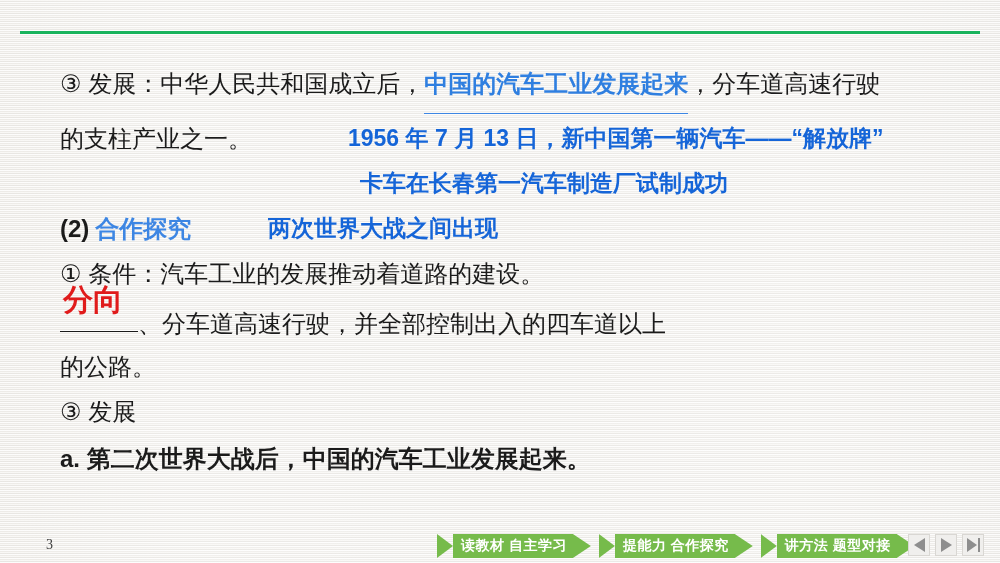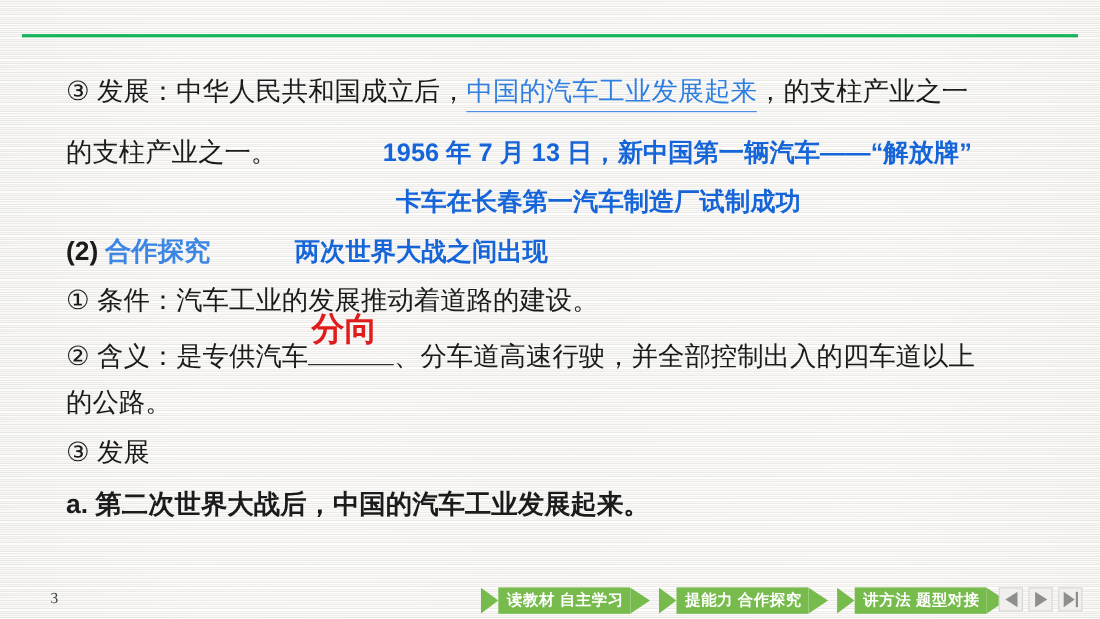--- a/index.html
+++ b/index.html
@@ -62,23 +62,23 @@
   .blue-deep {
     color: #1565d8;
     font-weight: bold;
   }
   .blue-plain {
     color: #3d86e3;
     font-weight: bold;
   }
   .blue-ul {
     color: #2f7fe0;
-    font-weight: normal;
+    font-weight: bold;
     border-bottom: 1px solid #3d86e3;
-    padding-bottom: 4px;
+    padding-bottom: 16px;
   }
   .red {
     color: #e01b1b;
     font-weight: bold;
   }
   .bold {
     font-weight: bold;
   }
 
   
@@ -198,21 +198,21 @@
   }
 </style>
 </head>
 <body>
 
 <div id="slide">
 
   <div id="top-rule"></div>
 
   <div class="line cn" style="left:60px; top:72px; font-size:24px;">
-    <span class="blk">③ 发展：中华人民共和国成立后，</span><span class="blue-ul">中国的汽车工业发展起来</span><span class="blk">，的支柱产业之一</span>
+    <span class="blk">③ 发展：中华人民共和国成立后，</span><span class="blue-ul">中国的汽车工业发展起来</span><span class="blk">，分车道高速行驶</span>
   </div>
 
   <div class="line cn" style="left:60px; top:127px; font-size:24px;">
     <span class="blk">的支柱产业之一。</span>
   </div>
   <div class="line cn" style="left:348px; top:127px; font-size:23px;">
     <span class="blue-deep">1956 年 7 月 13 日，新中国第一辆汽车——“解放牌”</span>
   </div>
 
   <div class="line cn" style="left:360px; top:172px; font-size:23px;">
@@ -224,21 +224,21 @@
   </div>
   <div class="line cn" style="left:60px; top:262px; font-size:24px;">
     <span class="blk">① 条件：汽车工业的发展推动着道路的建设。</span>
   </div>
 
   <div class="line cn" style="left:268px; top:217px; font-size:23px;">
     <span class="blue-deep">两次世界大战之间出现</span>
   </div>
 
   <div class="line cn" style="left:60px; top:307px; font-size:24px;">
-    <span class="blk">② 含义：是专供汽车</span><span class="blank-wrap"><span class="answer red">分向</span></span><span class="blk">、分车道高速行驶，并全部控制出入的四车道以上</span>
+    <span class="blank-wrap"><span class="answer red">分向</span></span><span class="blk">、分车道高速行驶，并全部控制出入的四车道以上</span>
   </div>
 
   <div class="line cn" style="left:60px; top:355px; font-size:24px;">
     <span class="blk">的公路。</span>
   </div>
 
   <div class="line cn" style="left:60px; top:400px; font-size:24px;">
     <span class="blk">③ 发展</span>
   </div>
 

